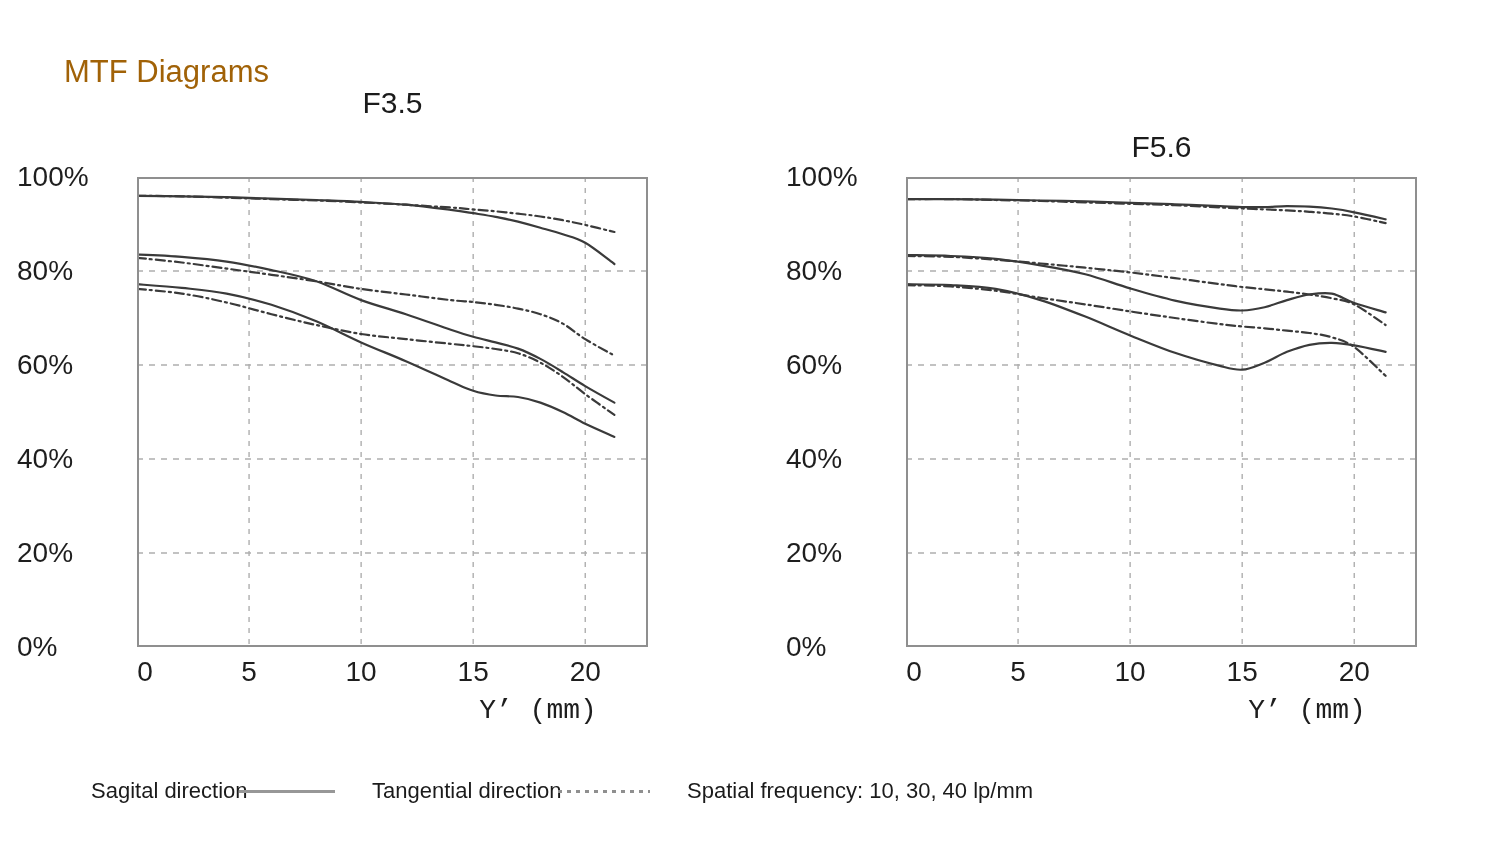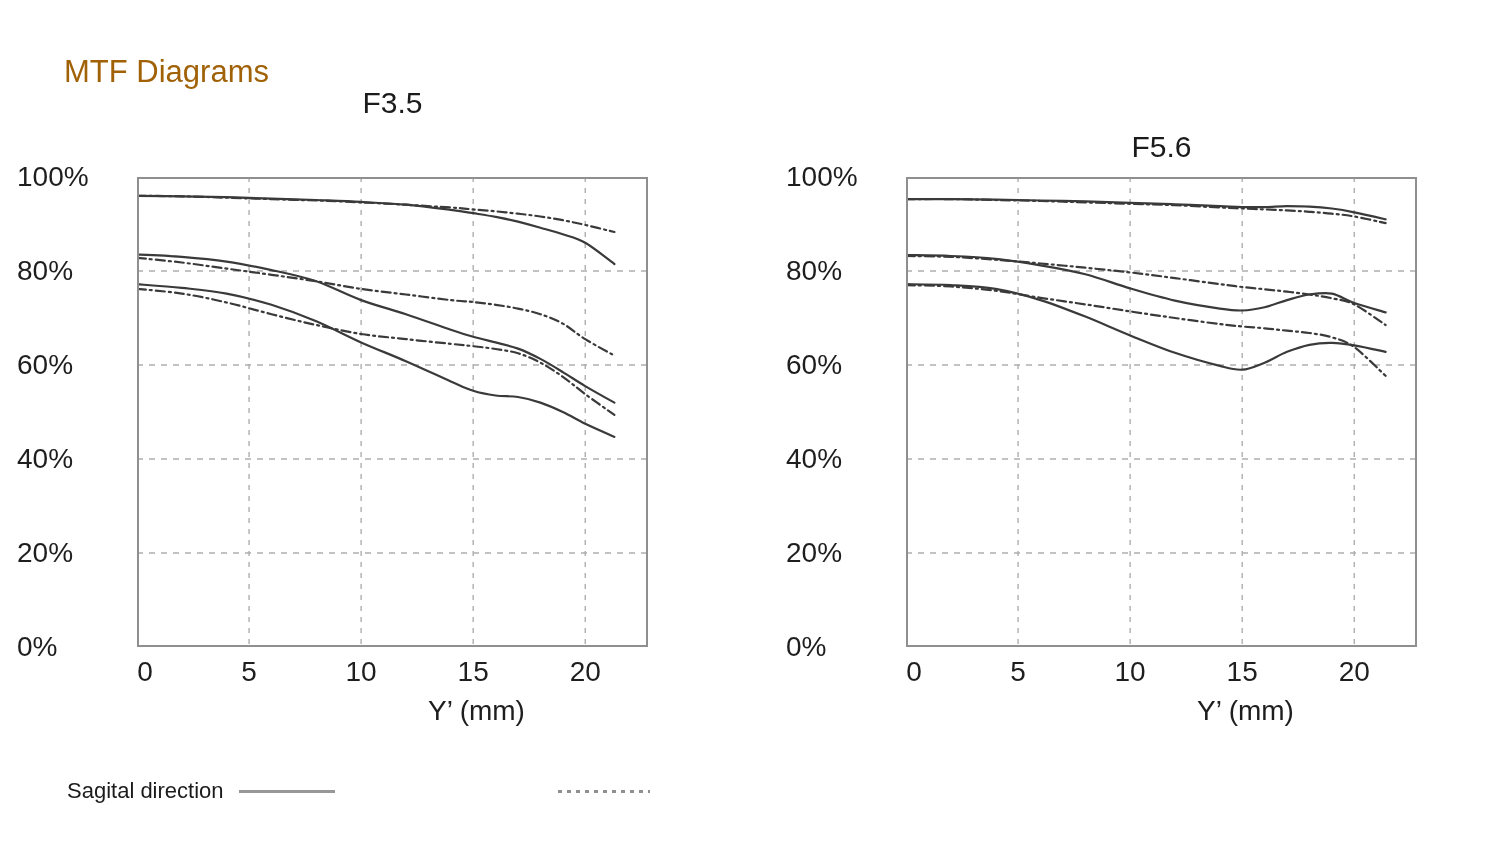--- a/index.html
+++ b/index.html
@@ -21,27 +21,27 @@
   .plot svg{display:block;width:511px;height:470px;}
   .ytick{
     position:absolute;width:110px;height:32px;line-height:32px;
     text-align:left;font-size:28px;color:#1e1e1e;white-space:nowrap;
   }
   .xtick{
     position:absolute;top:656px;width:70px;height:32px;line-height:32px;
     text-align:center;font-size:28px;color:#1e1e1e;
   }
   .axis-caption{
-    position:absolute;top:695px;width:220px;text-align:left;
-    font-size:28px;color:#1e1e1e;white-space:nowrap;
+    position:absolute;top:695px;width:220px;text-align:center;
+    font-size:28px;color:#1e1e1e;white-space:nowrap;font-family:Liberation Mono, monospace;
   }
   .legend{position:absolute;left:0;top:774px;width:1500px;height:40px;}
   .legend-label{
     position:absolute;top:0;height:34px;line-height:34px;
-    font-size:22px;color:#1b1b1b;white-space:nowrap;
+    font-size:22px;color:#1b1b1b;white-space:nowrap;margin-left:24px;
   }
   .legend-line-solid{
     position:absolute;top:16px;width:96px;height:0;
     border-top:3px solid #979797;
   }
   .legend-line-dashed{
     position:absolute;top:16px;width:92px;height:3px;
     background:repeating-linear-gradient(90deg,#8f8f8f 0 4px,transparent 4px 9px);
   }
 </style>
@@ -91,21 +91,23 @@
       <rect x="1" y="1" width="509" height="468" fill="none" stroke="#8f8f8f" stroke-width="2"></rect>
     </svg>
   </div>
 
 <div class="axis-caption" style="left:428px;">Y’ (mm)</div>
 <div class="axis-caption" style="left:1197px;">Y’ (mm)</div>
 
 <div class="legend">
   <span class="legend-label" style="left:67px;">Sagital direction</span>
   <span class="legend-line-solid" style="left:239px;"></span>
+  <span class="legend-label" style="left:348px;">Tangential direction</span>
   <span class="legend-line-dashed" style="left:558px;"></span>
+  <span class="legend-label" style="left:663px;">Spatial frequency: 10, 30, 40 lp/mm</span>
 </div>
 
 <div class="ytick" style="left: 17px; top: 631px;">0%</div>
 <div class="ytick" style="left: 17px; top: 537px;">20%</div>
 <div class="ytick" style="left: 17px; top: 443px;">40%</div>
 <div class="ytick" style="left: 17px; top: 349px;">60%</div>
 <div class="ytick" style="left: 17px; top: 255px;">80%</div>
 <div class="ytick" style="left: 17px; top: 161px;">100%</div>
 <div class="xtick" style="left: 110px;">0</div>
 <div class="xtick" style="left: 214.061px;">5</div>

